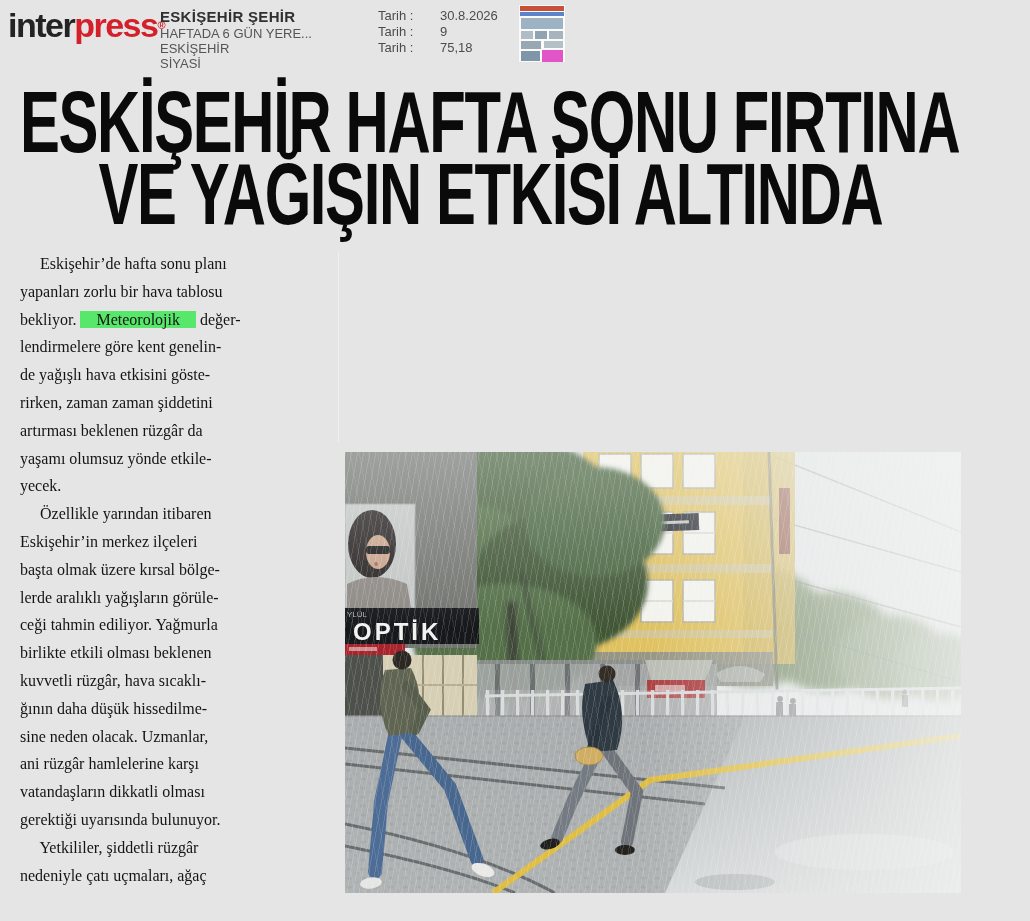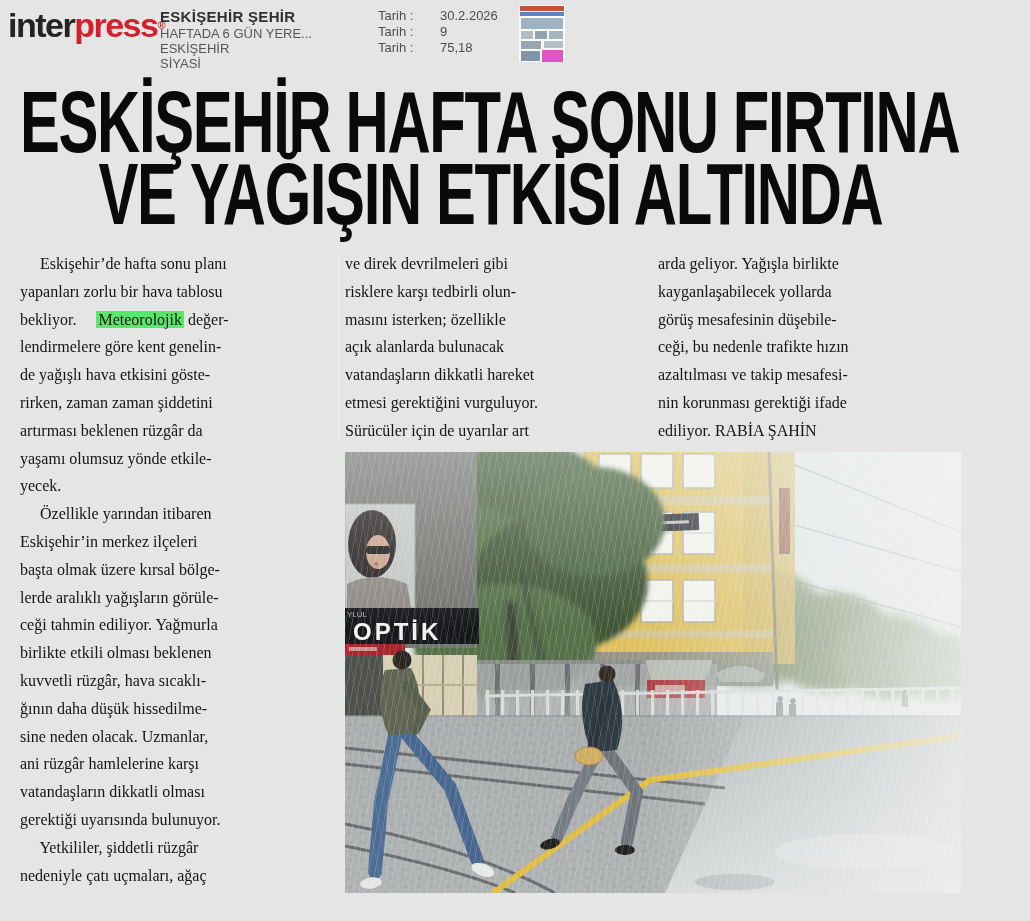--- a/index.html
+++ b/index.html
@@ -40,21 +40,21 @@
   .hl-line{font-family:"Liberation Sans",sans-serif;font-weight:700;font-size:88px;line-height:72px;
            color:#0a0a0a;white-space:nowrap;letter-spacing:-2px;transform:scaleX(0.68);
            transform-origin:center;}
 
   
   .article-col{position:absolute;white-space:pre;font-family:"Liberation Serif",serif;
                font-size:16px;line-height:27.8px;color:#141414;}
   .col1{left:20px;top:250px;width:316px;}
   .col2{left:345px;top:250px;width:302px;}
   .col3{left:658px;top:250px;width:358px;}
-  .hl-word{background:#57e86b;padding:0 2px;margin-left:16px;}
+  .hl-word{background:#57e86b;padding:0 16px;}
   .col-rule{position:absolute;left:338px;top:252px;width:1px;height:190px;background:#f0f0f0;}
 
   
   .photo{position:absolute;left:345px;top:452px;width:616px;height:441px;overflow:hidden;
          background:#e8eae9;}
   .photo svg{display:block;}
   .rain{position:absolute;left:0;top:0;width:100%;height:100%;pointer-events:none;
         background:
           linear-gradient(180deg, rgba(245,247,246,.35), rgba(245,247,246,0) 40%),
           repeating-linear-gradient(100deg, rgba(255,255,255,.14) 0 1px, rgba(255,255,255,0) 1px 6px),
@@ -69,21 +69,21 @@
 
   <div class="source-block">
     <div class="source-title">ESKİŞEHİR ŞEHİR</div>
     <div class="source-lines">HAFTADA 6 GÜN YERE...
 ESKİŞEHİR
 SİYASİ</div>
   </div>
 
   <div class="meta-block">
     <span>Tarih :</span>
-    <span>30.2.2026</span>
+    <span>30.8.2026</span>
     <span>Tarih :</span>
     <span>9</span>
     <span>Tarih :</span>
     <span>75,18</span>
   </div>
 
   <div class="thumb">
     <div class="th-redbar"></div>
     <div class="th-bluebar"></div>
     <div class="th-photo1"></div>
@@ -120,35 +120,21 @@
 birlikte etkili olması beklenen
 kuvvetli rüzgâr, hava sıcaklı-
 ğının daha düşük hissedilme-
 sine neden olacak. Uzmanlar,
 ani rüzgâr hamlelerine karşı
 vatandaşların dikkatli olması
 gerektiği uyarısında bulunuyor.
      Yetkililer, şiddetli rüzgâr
 nedeniyle çatı uçmaları, ağaç</span></div>
 
-  <div class="article-col col2">ve direk devrilmeleri gibi
-risklere karşı tedbirli olun-
-masını isterken; özellikle
-açık alanlarda bulunacak
-vatandaşların dikkatli hareket
-etmesi gerektiğini vurguluyor.
-Sürücüler için de uyarılar art</div>
-
-  <div class="article-col col3">arda geliyor. Yağışla birlikte
-kayganlaşabilecek yollarda
-görüş mesafesinin düşebile-
-ceği, bu nedenle trafikte hızın
-azaltılması ve takip mesafesi-
-nin korunması gerektiği ifade
-ediliyor. RABİA ŞAHİN</div>
+
 
   <div class="photo">
     <svg width="616" height="441" viewBox="0 0 616 441" xmlns="http://www.w3.org/2000/svg">
       <defs>
         <linearGradient id="sky" x1="0" y1="0" x2="0" y2="1">
           <stop offset="0" stop-color="#dde2e2"></stop>
             <stop offset="1" stop-color="#f0f2f1"></stop>
         </linearGradient>
         <linearGradient id="road" x1="0" y1="0" x2="0" y2="1">
           <stop offset="0" stop-color="#aeb3b4"></stop>

